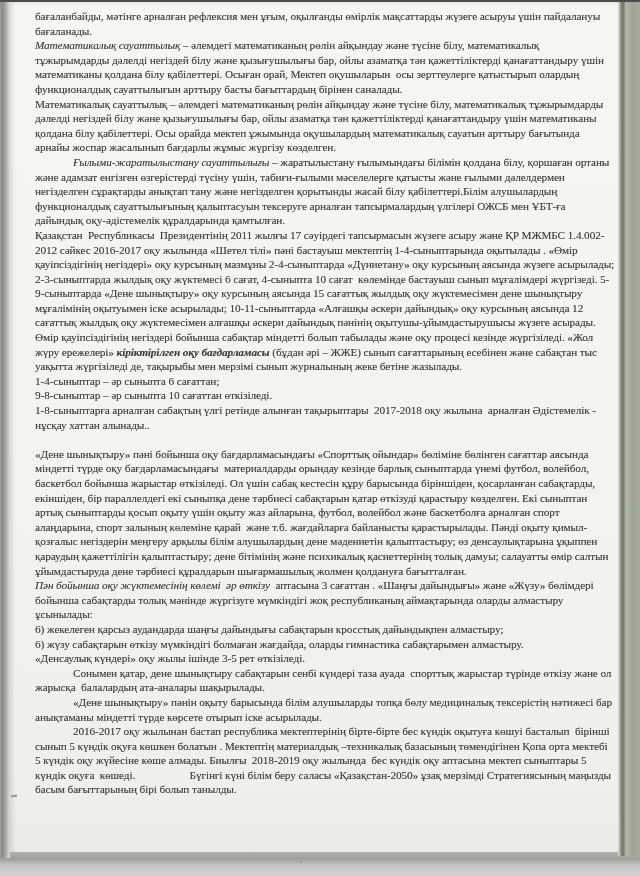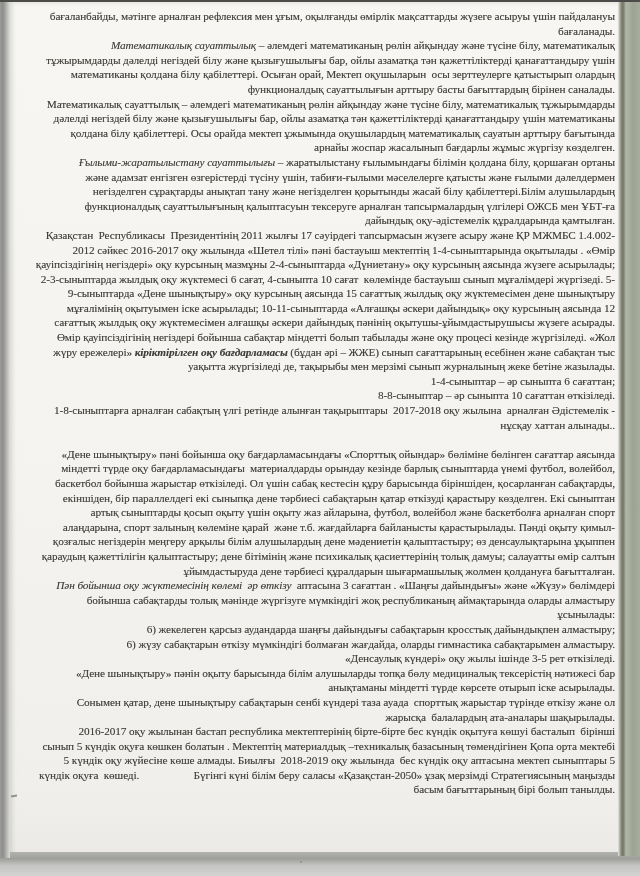--- a/index.html
+++ b/index.html
@@ -1,15 +1,15 @@
 <!DOCTYPE html>
 <html><head>
 <meta charset="utf-8">
 <style>
-  * { margin:0; padding:0; box-sizing:border-box;text-align:right; }
+  * { margin:0; padding:0; box-sizing:border-box; }
   html,body { width:640px; height:876px; }
   body {
     position:relative;
     width:640px; height:876px;
     overflow:hidden;
     background:#d2d2d0;
     font-family:"Liberation Serif","DejaVu Serif",serif;
   }
   .scan-frame { position:absolute; inset:0; }
   .paper {
@@ -63,29 +63,29 @@
 
 <div class="scan-frame">
   <div class="paper">
     <div class="doc" id="doc">
         <p class="para"><span>бағаланбайды, мәтінге арналған рефлексия мен ұғым, оқылғанды өмірлік мақсаттарды жүзеге асыруы үшін пайдалануы бағаланады.</span></p>
         <p class="para"><span class="seg-italic">Математикалық сауаттылық</span><span> – әлемдегі математиканың рөлін айқындау және түсіне білу, математикалық тұжырымдарды дәлелді негіздей білу және қызығушылығы бар, ойлы азаматқа тән қажеттіліктерді қанағаттандыру үшін математиканы қолдана білу қабілеттері. Осыған орай, Мектеп оқушыларын  осы зерттеулерге қатыстырып олардың функционалдық сауаттылығын арттыру басты бағыттардың бірінен саналады.</span></p>
         <p class="para"><span>Математикалық сауаттылық – әлемдегі математиканың рөлін айқындау және түсіне білу, математикалық тұжырымдарды дәлелді негіздей білу және қызығушылығы бар, ойлы азаматқа тән қажеттіліктерді қанағаттандыру үшін математиканы қолдана білу қабілеттері. Осы орайда мектеп ұжымында оқушылардың математикалық сауатын арттыру бағытында  арнайы жоспар жасалынып бағдарлы жұмыс жүргізу көзделген.</span></p>
         <p class="para indent"><span class="seg-italic">Ғылыми-жаратылыстану сауаттылығы</span><span> – жаратылыстану ғылымындағы білімін қолдана білу, қоршаған ортаны және адамзат енгізген өзгерістерді түсіну үшін, табиғи-ғылыми мәселелерге қатысты және ғылыми дәлелдермен негізделген сұрақтарды анықтап тану және негізделген қорытынды жасай білу қабілеттері.Білім алушылардың функционалдық сауаттылығының қалыптасуын тексеруге арналған тапсырмалардың үлгілері ОЖСБ мен ҰБТ-ға дайындық оқу-әдістемелік құралдарында қамтылған.</span></p>
         <p class="para"><span>Қазақстан  Республикасы  Президентінің 2011 жылғы 17 сәуірдегі тапсырмасын жүзеге асыру және ҚР МЖМБС 1.4.002-2012 сәйкес 2016-2017 оқу жылында «Шетел тілі» пәні бастауыш мектептің 1-4-сыныптарында оқытылады . «Өмір қауіпсіздігінің негіздері» оқу курсының мазмұны 2-4-сыныптарда «Дүниетану» оқу курсының аясында жүзеге асырылады; 2-3-сыныптарда жылдық оқу жүктемесі 6 сағат, 4-сыныпта 10 сағат  көлемінде бастауыш сынып мұғалімдері жүргізеді. 5-9-сыныптарда «Дене шынықтыру» оқу курсының аясында 15 сағаттық жылдық оқу жүктемесімен дене шынықтыру мұғалімінің оқытуымен іске асырылады; 10-11-сыныптарда «Алғашқы әскери дайындық» оқу курсының аясында 12 сағаттық жылдық оқу жүктемесімен алғашқы әскери дайындық пәнінің оқытушы-ұйымдастырушысы жүзеге асырады. Өмір қауіпсіздігінің негіздері бойынша сабақтар міндетті болып табылады және оқу процесі кезінде жүргізіледі. «Жол жүру ережелері» </span><span class="seg-bold">кіріктірілген оқу бағдарламасы</span><span> (бұдан әрі – ЖЖЕ) сынып сағаттарының есебінен және сабақтан тыс уақытта жүргізіледі де, тақырыбы мен мерзімі сынып журналының жеке бетіне жазылады.</span></p>
         <p class="para"><span>1-4-сыныптар – әр сыныпта 6 сағаттан;</span></p>
-        <p class="para"><span>8-8-сыныптар – әр сыныпта 10 сағаттан өткізіледі.</span></p>
+        <p class="para"><span>9-8-сыныптар – әр сыныпта 10 сағаттан өткізіледі.</span></p>
         <p class="para"><span>1-8-сыныптарға арналған сабақтың үлгі ретінде алынған тақырыптары  2017-2018 оқу жылына  арналған Әдістемелік - нұсқау хаттан алынады..</span></p>
         <p class="para gap-before"><span>«Дене шынықтыру» пәні бойынша оқу бағдарламасындағы «Спорттық ойындар» бөліміне бөлінген сағаттар аясында міндетті түрде оқу бағдарламасындағы  материалдарды орындау кезінде барлық сыныптарда үнемі футбол, волейбол, баскетбол бойынша жарыстар өткізіледі. Ол үшін сабақ кестесін құру барысында біріншіден, қосарланған сабақтарды, екіншіден, бір параллелдегі екі сыныпқа дене тәрбиесі сабақтарын қатар өткізуді қарастыру көзделген. Екі сыныптан артық сыныптарды қосып оқыту үшін оқыту жаз айларына, футбол, волейбол және баскетболға арналған спорт алаңдарына, спорт залының көлеміне қарай  және т.б. жағдайларға байланысты қарастырылады. Пәнді оқыту қимыл-қозғалыс негіздерін меңгеру арқылы білім алушылардың дене мәдениетін қалыптастыру; өз денсаулықтарына ұқыппен қараудың қажеттілігін қалыптастыру; дене бітімінің және психикалық қасиеттерінің толық дамуы; салауатты өмір салтын ұйымдастыруда дене тәрбиесі құралдарын шығармашылық жолмен қолдануға бағытталған.</span></p>
         <p class="para"><span class="seg-italic">Пән бойынша оқу жүктемесінің көлемі  әр өткізу</span><span>  аптасына 3 сағаттан . «Шаңғы дайындығы» және «Жүзу» бөлімдері бойынша сабақтарды толық мәнінде жүргізуге мүмкіндігі жоқ республиканың аймақтарында оларды алмастыру ұсынылады:</span></p>
         <p class="para"><span>6) жекелеген қарсыз аудандарда шаңғы дайындығы сабақтарын кросстық дайындықпен алмастыру;</span></p>
         <p class="para"><span>6) жүзу сабақтарын өткізу мүмкіндігі болмаған жағдайда, оларды гимнастика сабақтарымен алмастыру.</span></p>
         <p class="para"><span>«Денсаулық күндері» оқу жылы ішінде 3-5 рет өткізіледі.</span></p>
+        <p class="para indent"><span>Сонымен қатар, дене шынықтыру сабақтарын сенбі күндері таза ауада  спорттық жарыстар түрінде өткізу және ол жарысқа  балалардың ата-аналары шақырылады.</span></p>
         <p class="para indent"><span>«Дене шынықтыру» пәнін оқыту барысында білім алушыларды топқа бөлу медициналық тексерістің нәтижесі бар анықтаманы міндетті түрде көрсете отырып іске асырылады.</span></p>
-        <p class="para indent"><span>Сонымен қатар, дене шынықтыру сабақтарын сенбі күндері таза ауада  спорттық жарыстар түрінде өткізу және ол жарысқа  балалардың ата-аналары шақырылады.</span></p>
         <p class="para indent"><span>2016-2017 оқу жылынан бастап республика мектептерінің бірте-бірте бес күндік оқытуға көшуі басталып  бірінші сынып 5 күндік оқуға көшкен болатын . Мектептің материалдық –техникалық базасының төмендігінен Қопа орта мектебі  5 күндік оқу жүйесіне көше алмады. Биылғы  2018-2019 оқу жылында  бес күндік оқу аптасына мектеп сыныптары 5 күндік оқуға  көшеді.                    Бүгінгі күні білім беру саласы «Қазақстан-2050» ұзақ мерзімді Стратегиясының маңызды басым бағыттарының бірі болып танылды.</span></p>
       </div>
   </div>
   <div class="edge-top"></div>
   <div class="edge-left"></div>
   <div class="edge-right"></div>
   <div class="edge-bottom"></div>
   <div class="speck-dash"></div>
   <div class="speck-dot"></div>
 </div>

